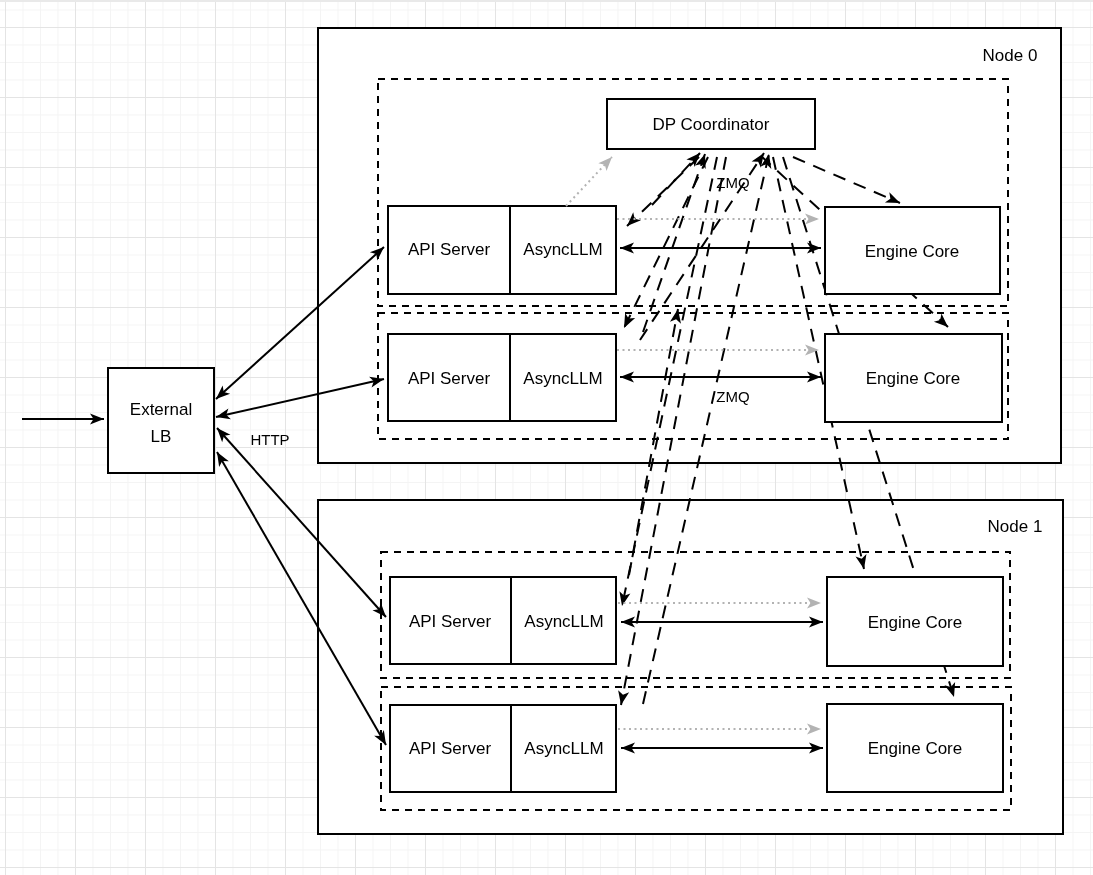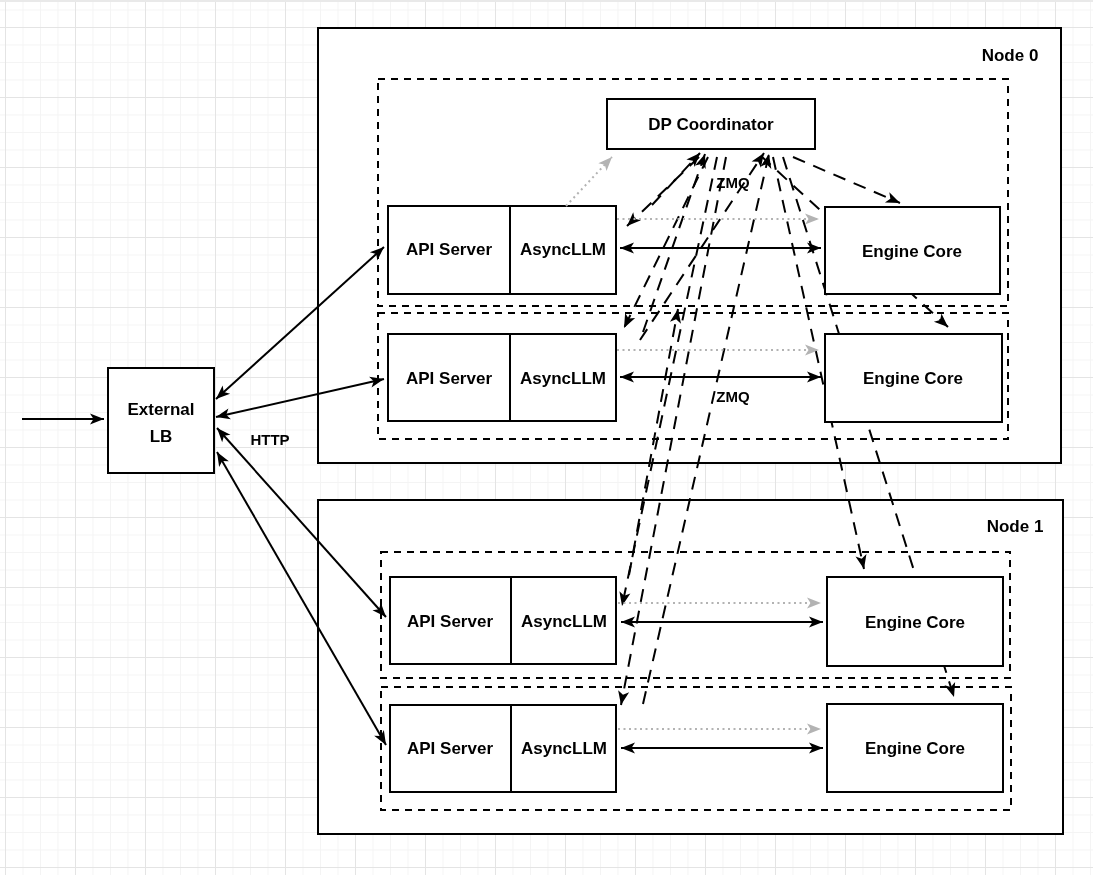--- a/index.html
+++ b/index.html
@@ -9,21 +9,20 @@
     overflow:hidden;
     background-color:#ffffff;
     background-image:
       linear-gradient(to right, #e4e4e4 1px, transparent 1px),
       linear-gradient(to bottom, #e4e4e4 1px, transparent 1px),
       linear-gradient(to right, #f4f4f4 1px, transparent 1px),
       linear-gradient(to bottom, #f4f4f4 1px, transparent 1px);
     background-size:70px 70px,70px 70px,17.5px 17.5px,17.5px 17.5px;
     background-position:5px 27px,5px 27px,5px 27px,5px 27px;
     font-family:"Liberation Sans", sans-serif;
-    font-weight:bold;
   }
   #canvas:before{content:"";position:absolute;left:0;top:0;width:100%;height:2px;background:#e9e9e9;}
   svg{position:absolute;left:0;top:0;}
   .box{fill:#ffffff;stroke:#000000;stroke-width:2;}
   .nodebox{fill:#ffffff;stroke:#000000;stroke-width:2;}
   .group{fill:none;stroke:#000000;stroke-width:2;stroke-dasharray:7 6;}
   .s{stroke:#000000;stroke-width:2;fill:none;}
   .d{stroke:#000000;stroke-width:2;fill:none;stroke-dasharray:13 9;}
   .g{stroke:#b3b3b3;stroke-width:2;fill:none;stroke-dasharray:2 3.5;}
   .divider{stroke:#000000;stroke-width:2;}

